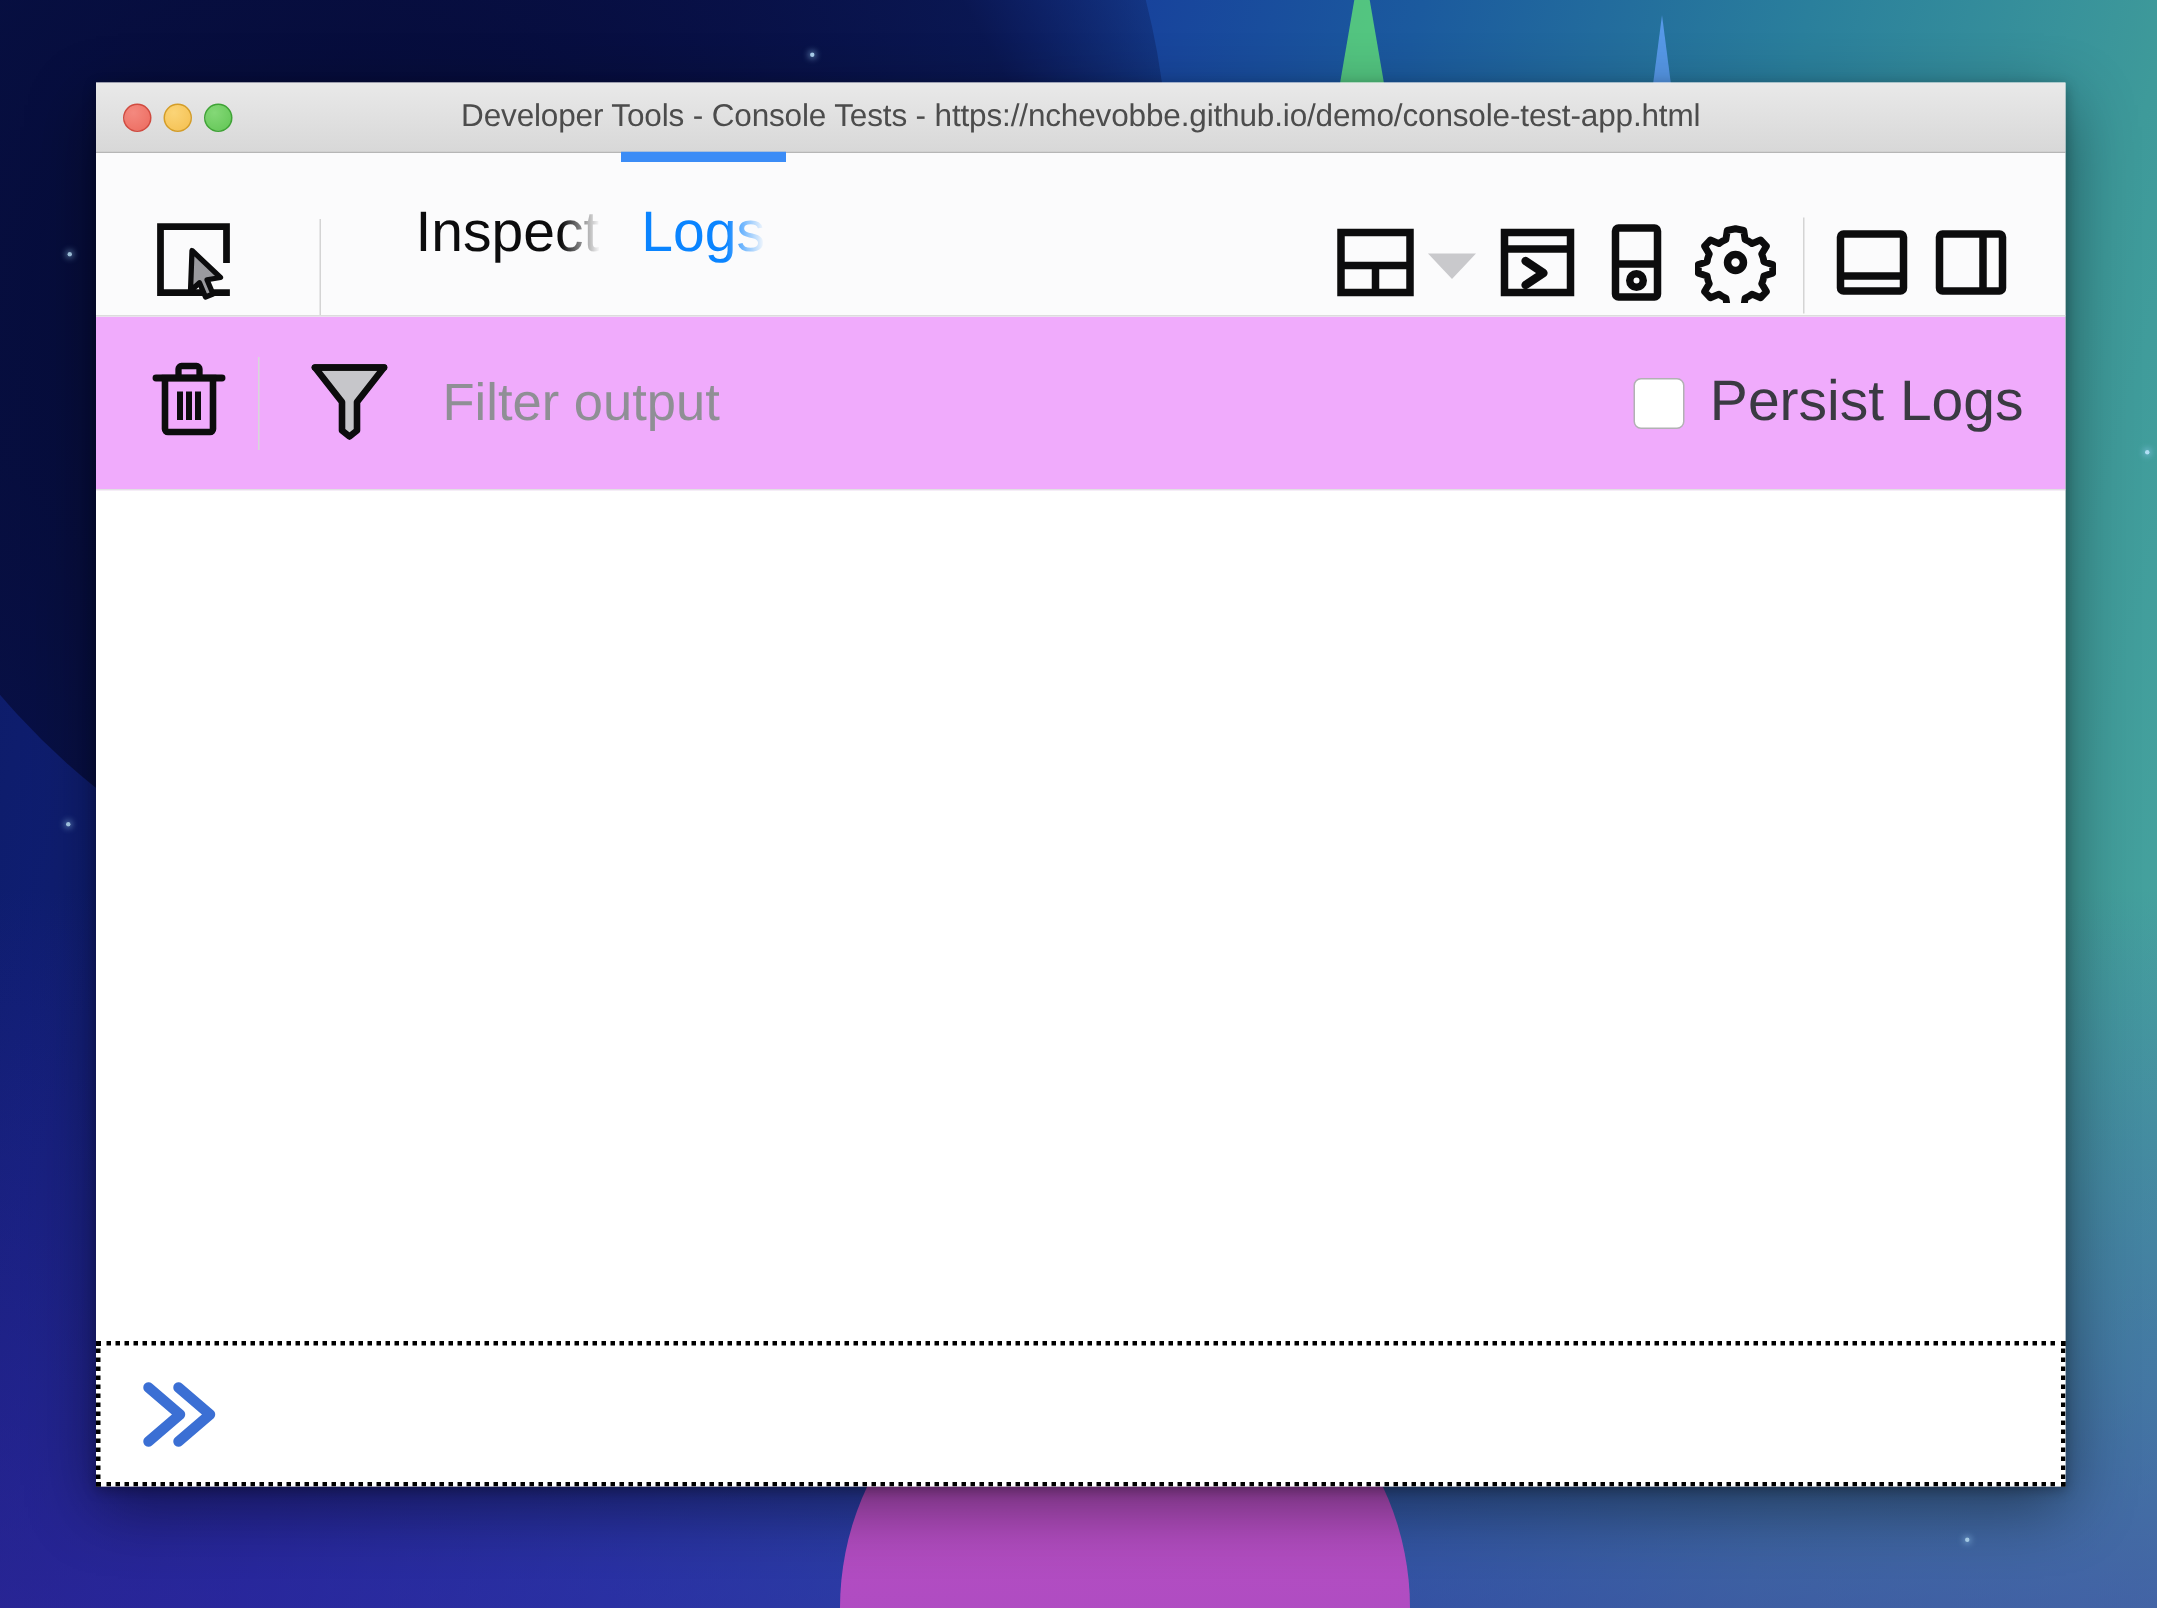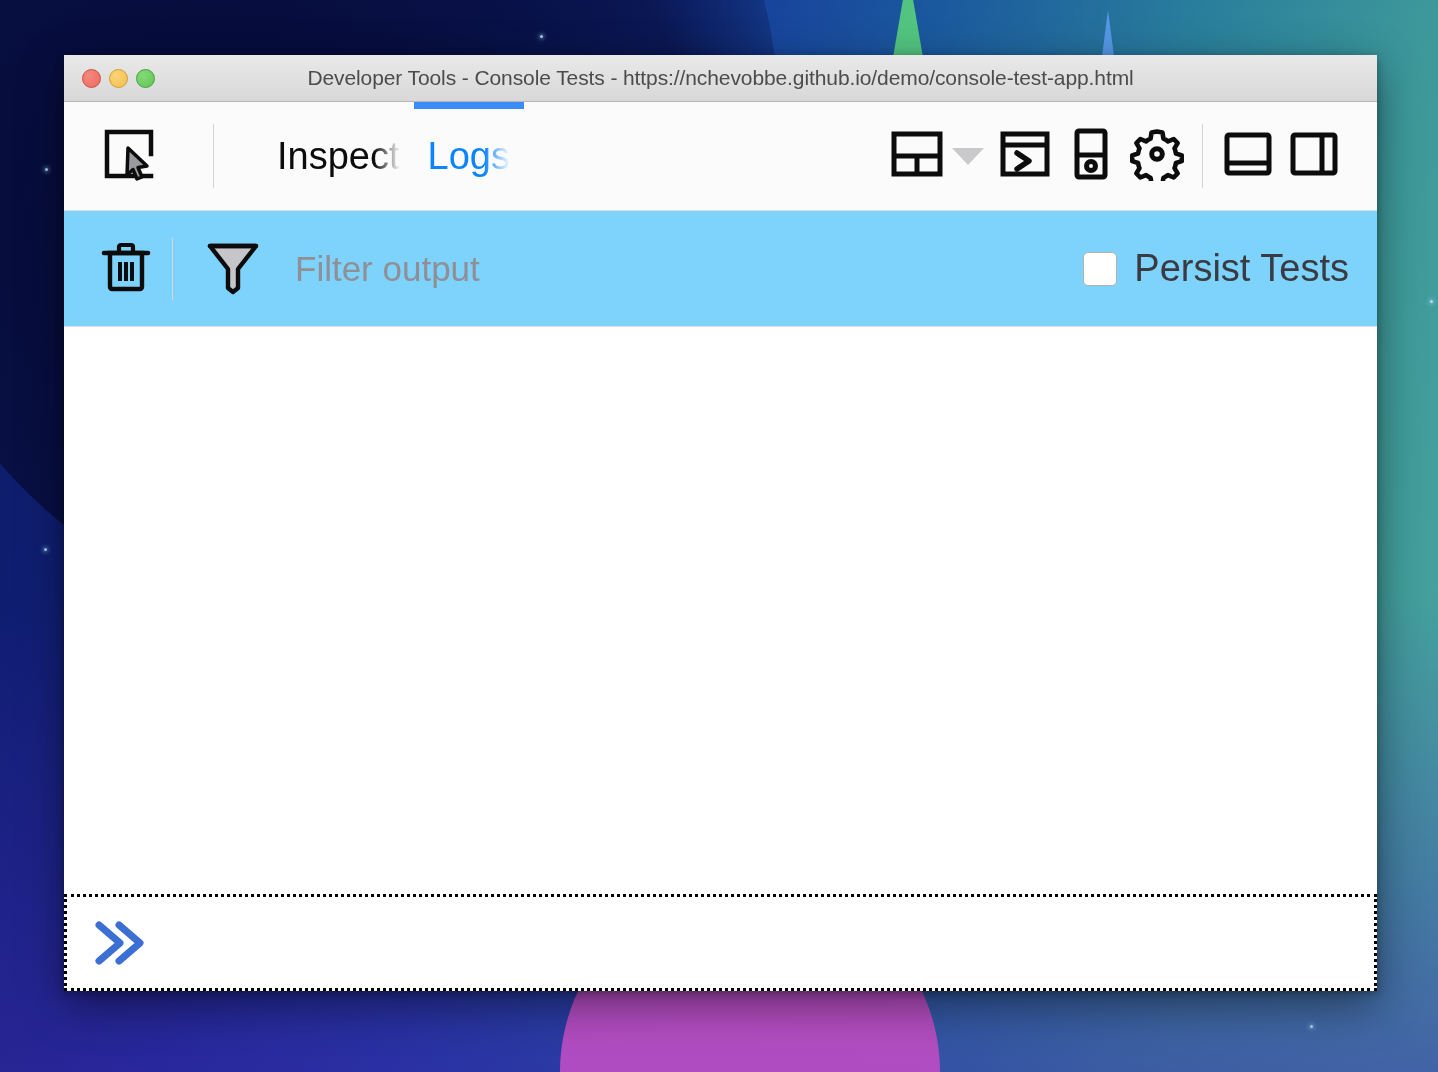--- a/index.html
+++ b/index.html
@@ -114,21 +114,21 @@
     pointer-events: none;
   }
 
   
   #main-toolbar {
     height: 109px;
     flex: 0 0 109px;
     background: #fbfbfc;
     border-bottom: 1px solid #dcdcdd;
     display: flex;
-    align-items: center;
+    align-items: flex-end;
     position: relative;
     gap: 37px;
   }
   .tb-btn {
     display: flex;
     align-items: center;
     justify-content: center;
     cursor: default;
   }
   #inspect-picker { width: 70px; height: 70px; margin-left: 30px; }
@@ -184,21 +184,21 @@
     border-top: 17px solid #c9c9cc;
     margin-left: 2px;
     margin-right: 8px;
     cursor: default;
   }
 
   
   #filter-toolbar {
     height: 116px;
     flex: 0 0 116px;
-    background: #7dd3fc;
+    background: #f0abfc;
     border-bottom: 1px solid #e0e0e2;
     display: flex;
     align-items: center;
     padding: 0 28px 0 30px;
   }
   #clear-button { width: 64px; height: 64px; display:flex; align-items:center; justify-content:center; cursor: default; }
   .filter-divider { width: 1px; height: 62px; background: #d7d7d9; margin: 0 28px 0 14px; }
   #filter-funnel { width: 64px; height: 64px; display:flex; align-items:center; justify-content:center; cursor: default; }
   #filter-input {
     flex: 1;
@@ -407,21 +407,21 @@
             <path d="M5 8 H51 L33 31 V50 L28 54 L23 50 V31 Z" fill="#c6c6ca" stroke="#0c0c0d" stroke-width="4.4" stroke-linejoin="round"></path>
             <path d="M5 8 H51" stroke="#0c0c0d" stroke-width="4.4" stroke-linecap="round"></path>
           </svg>
         </span>
       </div>
 
       <input id="filter-input" type="text" placeholder="Filter output" style="">
 
       <div class="persist-wrap">
         <div class="cb"></div>
-        <span class="persist-label">Persist Tests</span>
+        <span class="persist-label">Persist Logs</span>
       </div>
     </div>
 
     <div id="console-output"></div>
 
     <div id="jsterm">
       <span id="jsterm-chevron">
         <svg width="64" height="60" viewBox="0 0 64 60">
           <path d="M10 12 L31 30 L10 48" fill="none" stroke="#3b6fd4" stroke-width="7" stroke-linecap="round" stroke-linejoin="round"></path>
           <path d="M30 12 L51 30 L30 48" fill="none" stroke="#3b6fd4" stroke-width="7" stroke-linecap="round" stroke-linejoin="round"></path>

